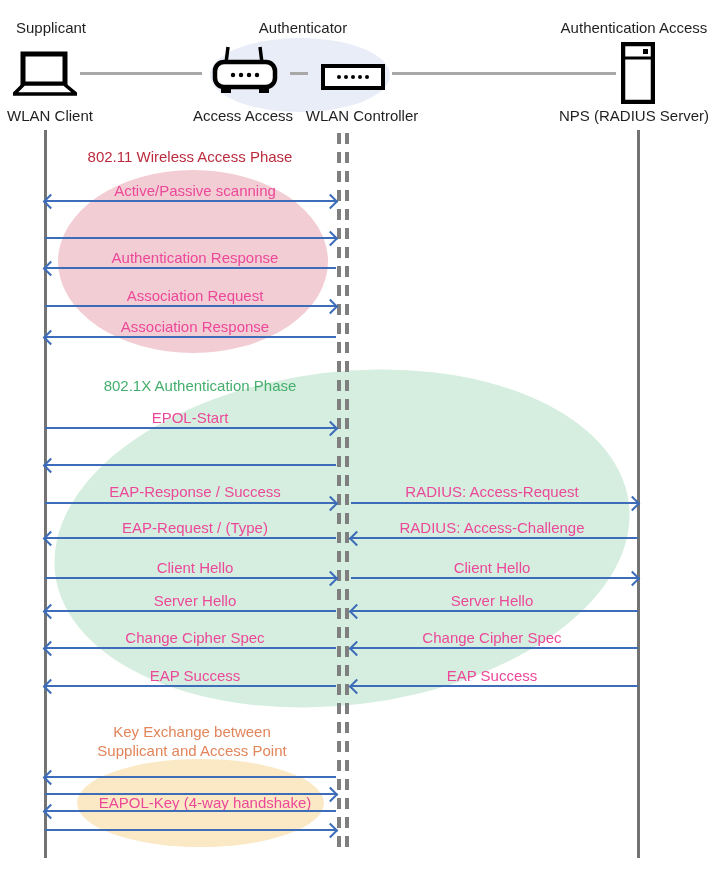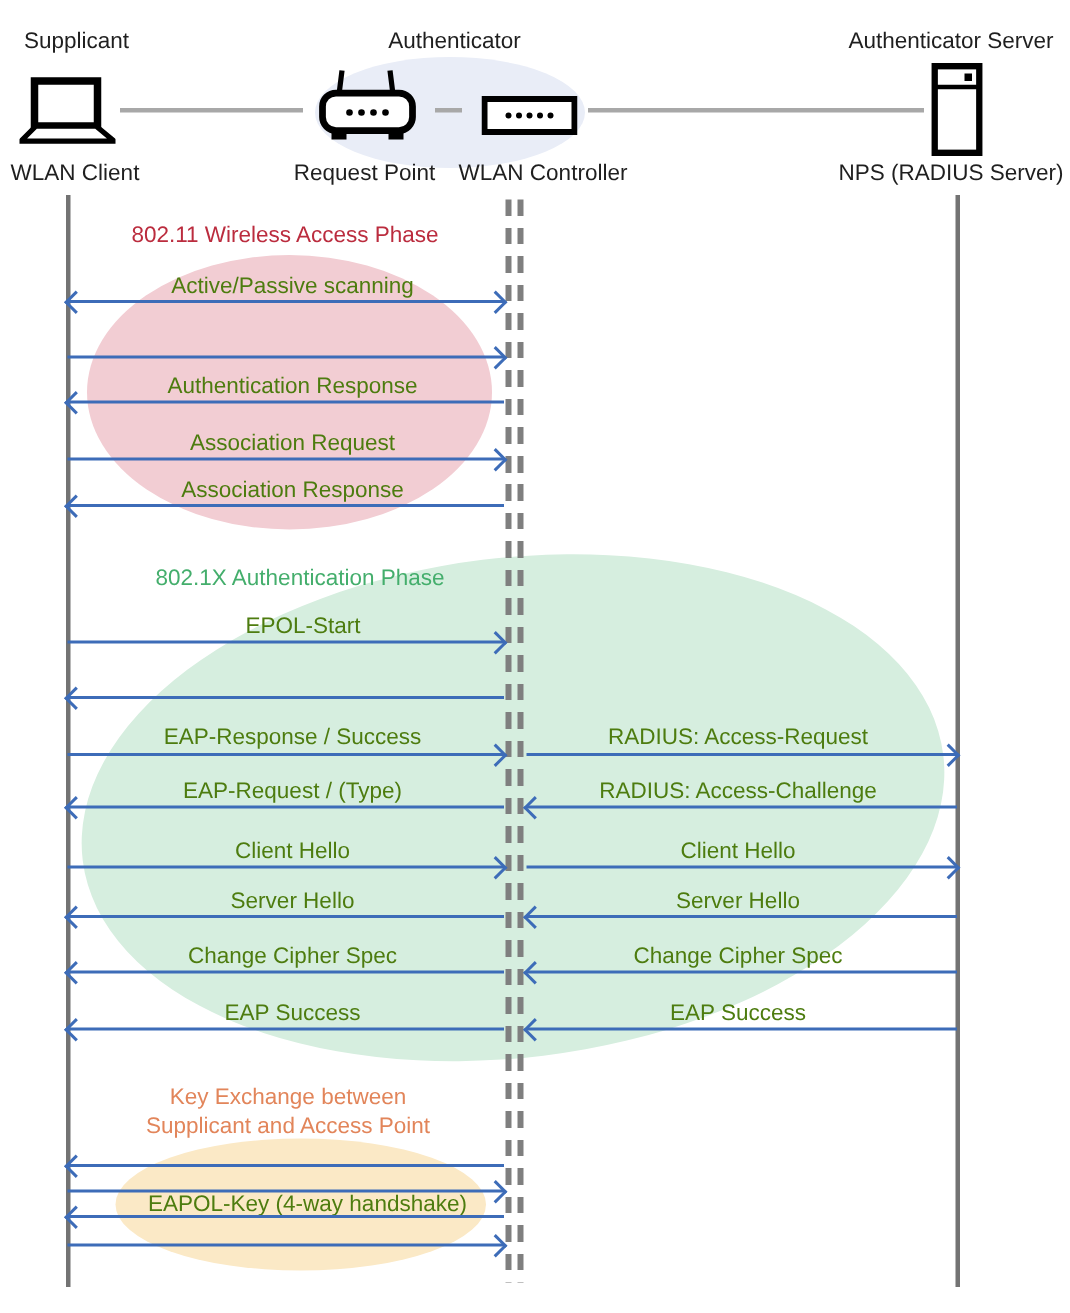--- a/index.html
+++ b/index.html
@@ -20,36 +20,36 @@
   .line-h{position:absolute;height:3px;background:#A8A8A8;}
   .lifeline{position:absolute;width:3px;background:#737373;}
   .dashline{
     position:absolute;width:4px;
     background:repeating-linear-gradient(180deg,#7f7f7f 0 11px,transparent 11px 19px);
   }
   .arrow{position:absolute;height:2px;background:#3D6CB8;}
   .arrow .head{position:absolute;width:9px;height:9px;border:2px solid #3D6CB8;border-left:none;border-bottom:none;}
   .arrow .head.r{right:0px;top:-4px;transform:rotate(45deg);}
   .arrow .head.l{left:0px;top:-4px;transform:rotate(-135deg);}
-  .mlabel{position:absolute;transform:translateX(-50%);font-size:15px;white-space:nowrap;color:#4d7c0f;}
+  .mlabel{position:absolute;transform:translateX(-50%);font-size:15px;white-space:nowrap;color:#ec4899;}
   .icon{position:absolute;}
 </style>
 </head>
 <body>
 
 <div class="canvas">
 
   <div class="ellipse el-blue" style="left:210px;top:38px;width:180px;height:74px;"></div>
   <div class="ellipse el-pink" style="left:58px;top:170px;width:270px;height:183px;"></div>
   <div class="ellipse el-green" style="left:53px;top:372px;width:578px;height:333px;transform:rotate(-7deg);"></div>
   <div class="ellipse el-yellow" style="left:77px;top:759px;width:247px;height:88px;"></div>
 
   <div class="lbl" style="left:51px;top:19px;">Supplicant</div>
   <div class="lbl" style="left:303px;top:19px;">Authenticator</div>
-  <div class="lbl" style="left:634px;top:19px;">Authenticator Server</div>
+  <div class="lbl" style="left:634px;top:19px;">Authentication Access</div>
 
   <div class="line-h" style="left:80px;top:72px;width:122px;"></div>
   <div class="line-h" style="left:290px;top:72px;width:18px;"></div>
   <div class="line-h" style="left:392px;top:72px;width:224px;"></div>
 
   <div class="icon" style="left:13px;top:51px;">
     <svg width="64" height="46" viewBox="0 0 64 46">
       <rect x="10" y="3" width="42" height="30" fill="#fff" stroke="#000" stroke-width="5"></rect>
       <path d="M1 43 L11 33 L51 33 L63 43 Z" fill="#fff" stroke="#000" stroke-width="3.5"></path>
     </svg>
@@ -79,21 +79,21 @@
   </div>
   <div class="icon" style="left:621px;top:42px;">
     <svg width="34" height="62" viewBox="0 0 34 62">
       <rect x="2" y="2" width="30" height="58" fill="#fff" stroke="#000" stroke-width="4.5"></rect>
       <line x1="3" y1="16" x2="31" y2="16" stroke="#000" stroke-width="3"></line>
       <rect x="22" y="7" width="5" height="5" fill="#000"></rect>
     </svg>
   </div>
 
   <div class="lbl" style="left:50px;top:107px;">WLAN Client</div>
-  <div class="lbl" style="left:243px;top:107px;">Request Point</div>
+  <div class="lbl" style="left:243px;top:107px;">Access Access</div>
   <div class="lbl" style="left:362px;top:107px;">WLAN Controller</div>
   <div class="lbl" style="left:634px;top:107px;">NPS (RADIUS Server)</div>
 
   <div class="lifeline" style="left:44px;top:130px;height:728px;"></div>
   <div class="dashline" style="left:337px;top:133px;height:722px;"></div>
   <div class="dashline" style="left:345px;top:133px;height:722px;"></div>
   <div class="lifeline" style="left:637px;top:130px;height:728px;"></div>
 
   <div class="phase-title t-red" style="left:190px;top:148px;">802.11 Wireless Access Phase</div>
   <div class="phase-title t-green" style="left:200px;top:377px;">802.1X Authentication Phase</div>
@@ -118,21 +118,21 @@
   <div class="mlabel" style="left:195px;top:287px;">Association Request</div>
   <div class="arrow" style="left:45px;top:305px;width:291px;">
       <span class="head r"></span>
     </div>
 
   <div class="mlabel" style="left:195px;top:318px;">Association Response</div>
   <div class="arrow" style="left:45px;top:336px;width:291px;">
       <span class="head l"></span>
     </div>
 
-  <div class="mlabel" style="left:202px;top:409px;">EPOL-Start</div>
+  <div class="mlabel" style="left:190px;top:409px;">EPOL-Start</div>
   <div class="arrow" style="left:45px;top:427px;width:291px;">
       <span class="head r"></span>
     </div>
 
   <div class="arrow" style="left:45px;top:464px;width:291px;">
       <span class="head l"></span>
     </div>
 
   <div class="mlabel" style="left:195px;top:483px;">EAP-Response / Success</div>
   <div class="arrow" style="left:45px;top:502px;width:291px;">

